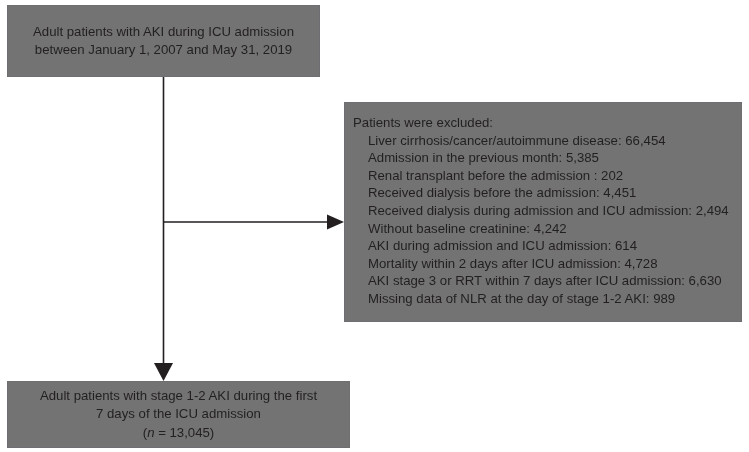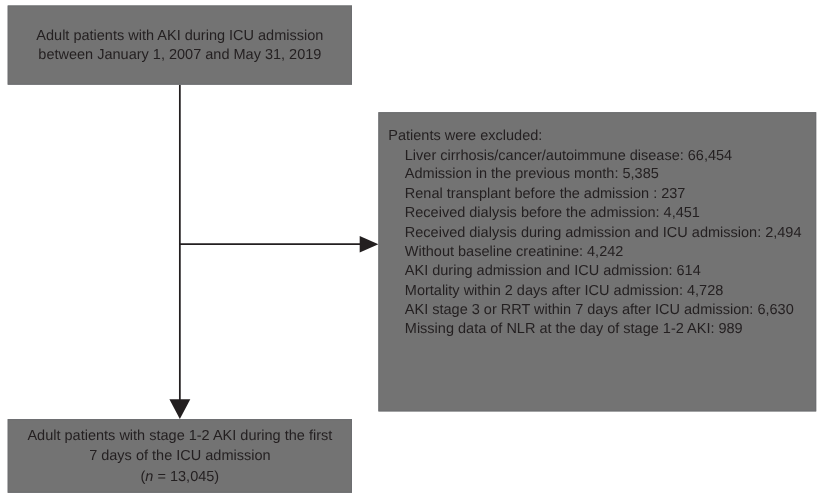--- a/index.html
+++ b/index.html
@@ -54,30 +54,30 @@
 
   #box-top {
     left: 7px;
     top: 5px;
     width: 313px;
     height: 72px;
   }
   #box-bottom {
     left: 7px;
     top: 381px;
-    width: 313px;
+    width: 343px;
     height: 67px;
   }
 
   
   #box-exclusions {
     left: 344px;
     top: 102px;
     width: 398px;
-    height: 272px;
+    height: 220px;
     padding: 11px 0 0 8px;
   }
   #box-exclusions .excl-header {
     font-size: 13.2px;
     line-height: 17.6px;
     white-space: nowrap;
   }
   #box-exclusions .excl-list {
     list-style: none;
     margin: 0;
@@ -112,21 +112,21 @@
   <div class="flow-box box-centered" id="box-top">
     <div class="line">Adult patients with AKI during ICU admission</div>
     <div class="line">between January 1, 2007 and May 31, 2019</div>
   </div>
 
   <div class="flow-box" id="box-exclusions">
     <div class="excl-header">Patients were excluded:</div>
     <ul class="excl-list">
       <li>Liver cirrhosis/cancer/autoimmune disease: 66,454</li>
       <li>Admission in the previous month: 5,385</li>
-      <li>Renal transplant before the admission : 237</li>
+      <li>Renal transplant before the admission : 202</li>
       <li>Received dialysis before the admission: 4,451</li>
       <li>Received dialysis during admission and ICU admission: 2,494</li>
       <li>Without baseline creatinine: 4,242</li>
       <li>AKI during admission and ICU admission: 614</li>
       <li>Mortality within 2 days after ICU admission: 4,728</li>
       <li>AKI stage 3 or RRT within 7 days after ICU admission: 6,630</li>
       <li>Missing data of NLR at the day of stage 1-2 AKI: 989</li>
     </ul>
   </div>
 

